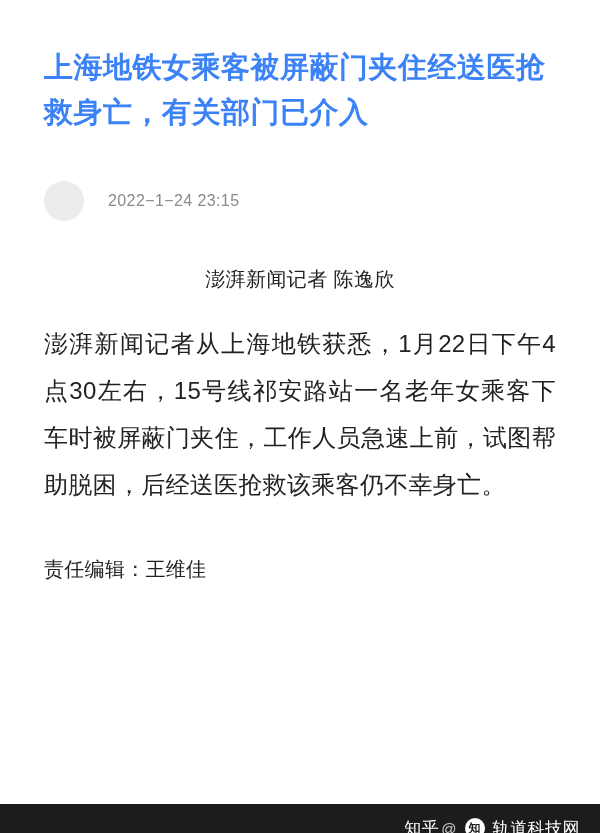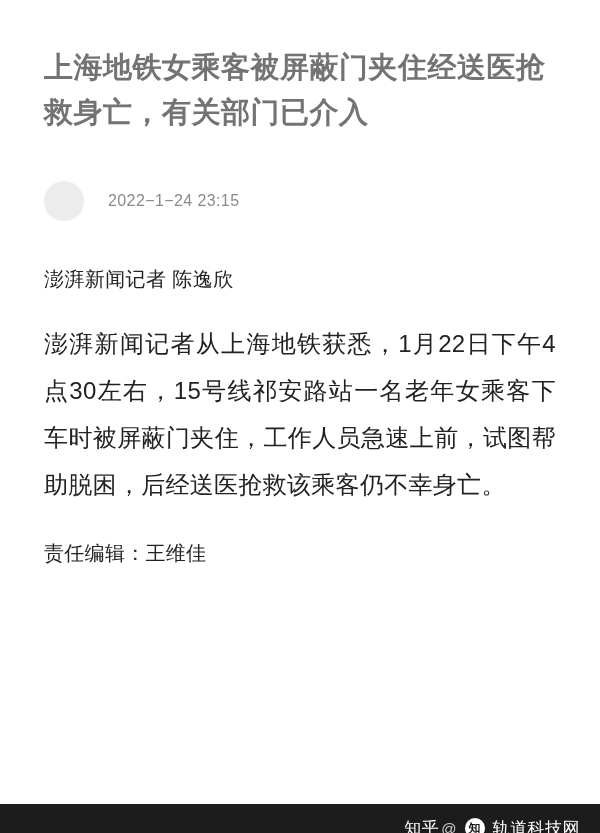--- a/index.html
+++ b/index.html
@@ -20,21 +20,21 @@
     height: 833px;
     background: #ffffff;
     box-sizing: border-box;
     padding: 0 44px;
   }
   .headline {
     padding-top: 26px;
     font-size: 29px;
     line-height: 1.55;
     font-weight: bold;
-    color: #737373;
+    color: #3b82f6;
     letter-spacing: 0.5px;
   }
   .meta-row {
     display: flex;
     align-items: center;
     margin-top: 44px;
     height: 44px;
     text-align: right;
   }
   .avatar {
@@ -49,31 +49,32 @@
     font-size: 16px;
     color: #8a8a8a;
     letter-spacing: 0.4px;
   }
   .byline {
     margin-top: 40px;
     font-size: 20px;
     color: #222222;
     line-height: 1.6;
     letter-spacing: 0.4px;
+    text-align: center;
   }
   .para {
     margin-top: 26px;
     font-size: 24px;
     line-height: 1.95;
     color: #222222;
     text-align: justify;
     letter-spacing: 0.3px;
   }
   .editor {
-    margin-top: 28px;
+    margin-top: 44px;
     font-size: 20px;
     color: #222222;
     line-height: 1.7;
     letter-spacing: 0.3px;
   }
   .footer-bar {
     position: absolute;
     left: 0;
     bottom: 0;
     width: 600px;

